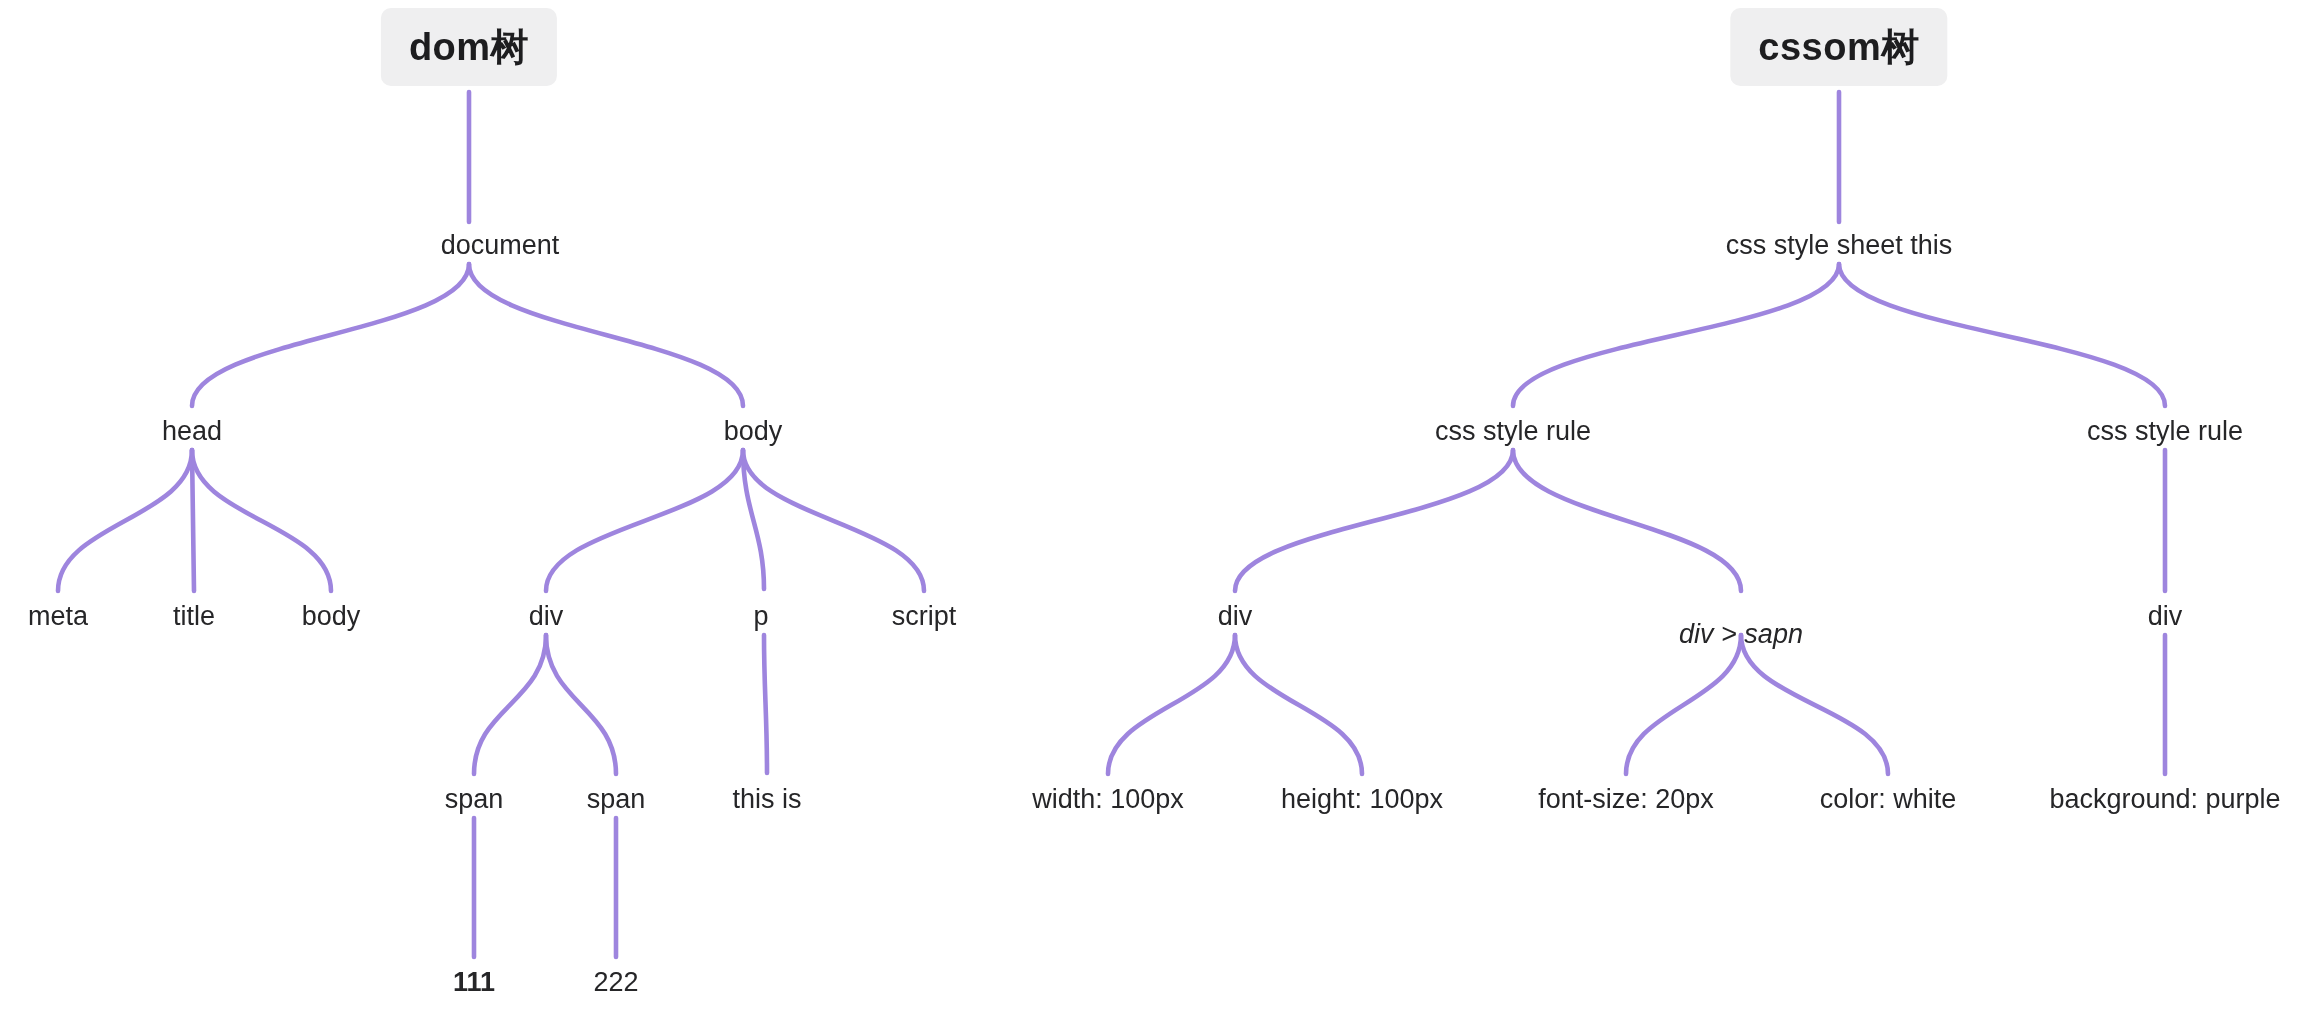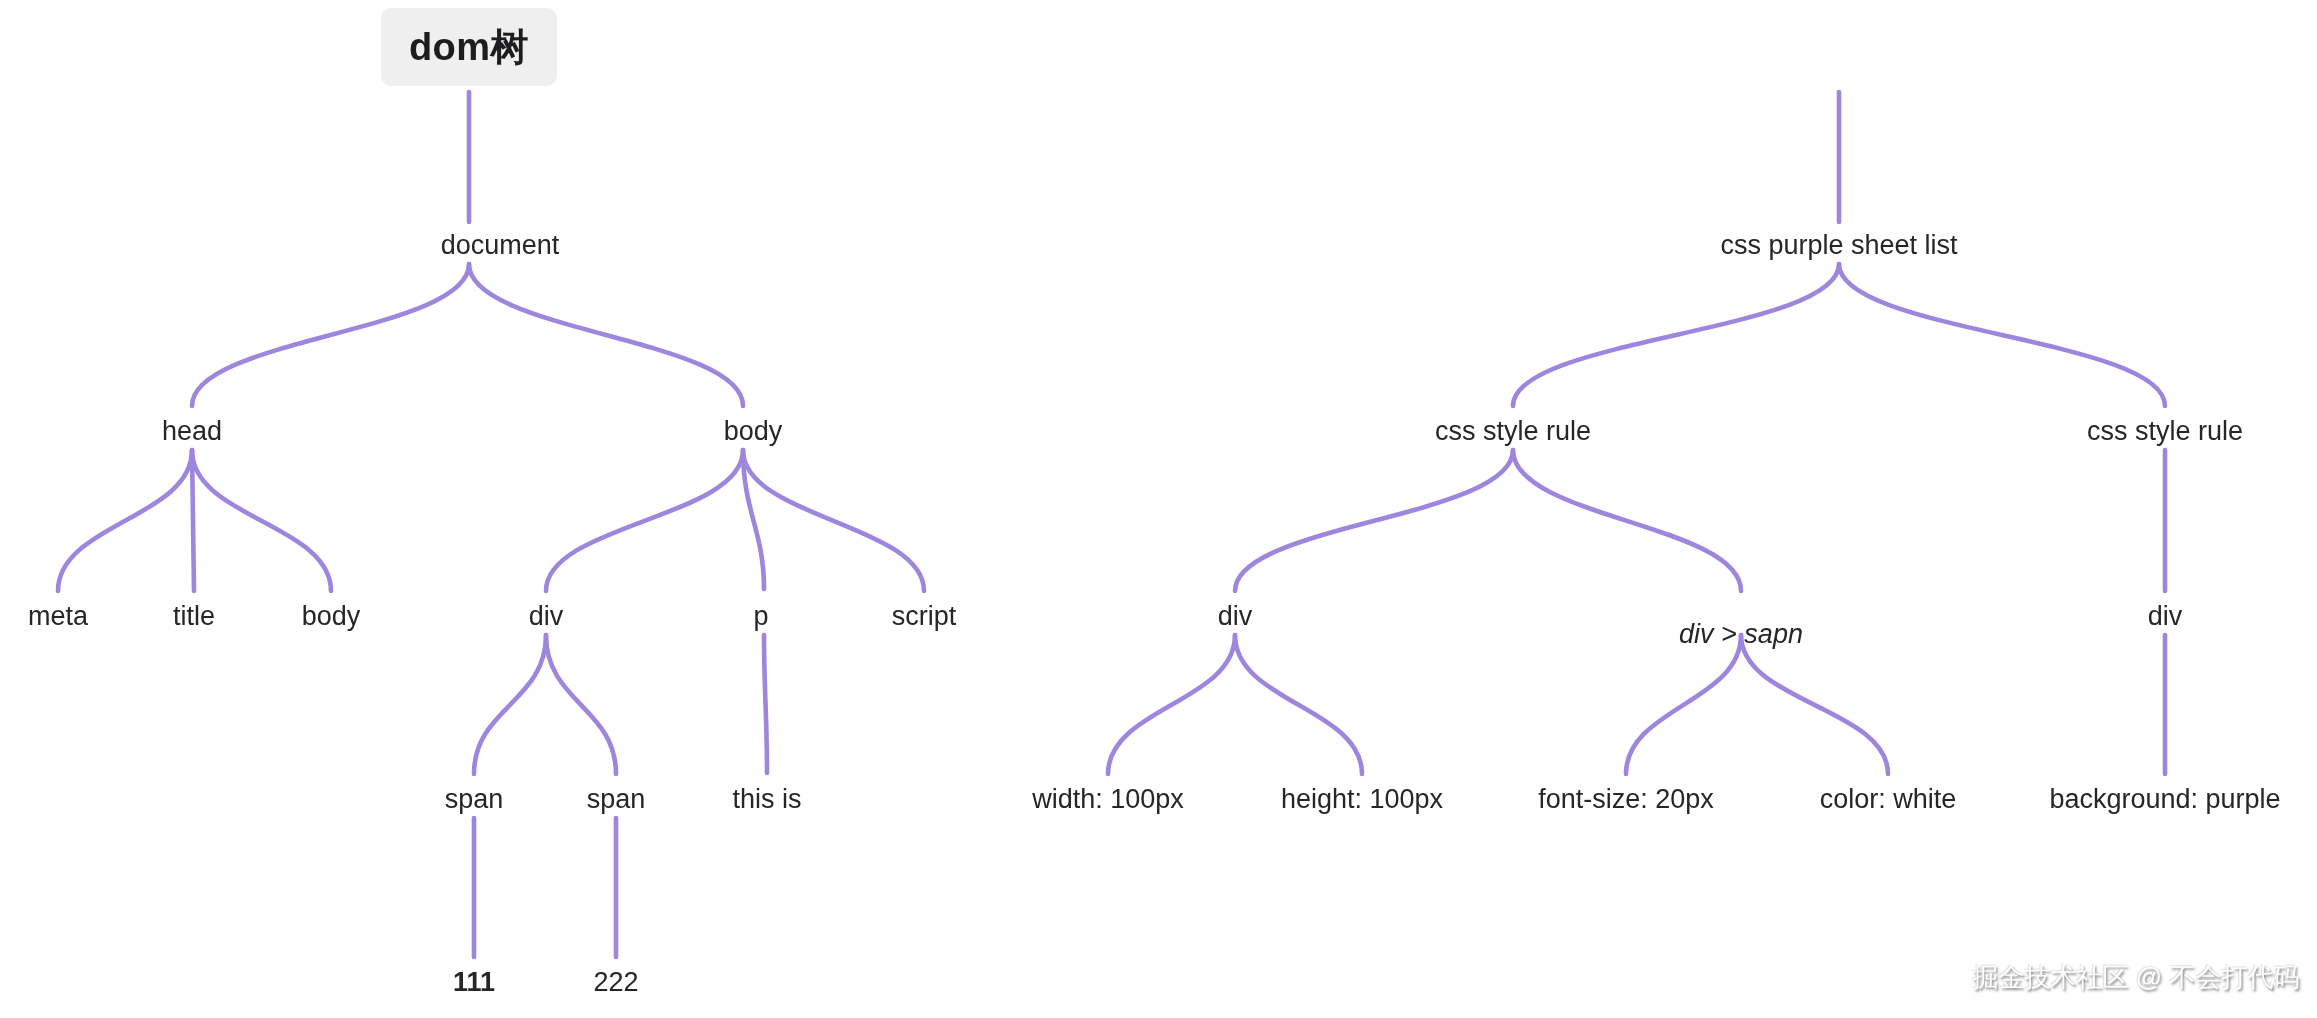--- a/index.html
+++ b/index.html
@@ -109,27 +109,27 @@
   <div class="node-label" style="left:331px;top:617px;">body</div>
   <div class="node-label" style="left:546px;top:617px;">div</div>
   <div class="node-label" style="left:761px;top:617px;">p</div>
   <div class="node-label" style="left:924px;top:617px;">script</div>
   <div class="node-label" style="left:474px;top:800px;">span</div>
   <div class="node-label" style="left:616px;top:800px;">span</div>
   <div class="node-label" style="left:767px;top:800px;">this is</div>
   <div class="node-label" style="left:474px;top:983px;font-weight:bold;">111</div>
   <div class="node-label" style="left:616px;top:983px;">222</div>
 
-  <div class="node-label" style="left:1839px;top:246px;">css purple sheet list</div>
+  <div class="tree-title" style="left:1839px;top:47px;">cssom树</div>
+  <div class="node-label" style="left:1839px;top:246px;">css style sheet this</div>
   <div class="node-label" style="left:1513px;top:432px;">css style rule</div>
   <div class="node-label" style="left:2165px;top:432px;">css style rule</div>
   <div class="node-label" style="left:1235px;top:617px;">div</div>
   <div class="node-label" style="left:1741px;top:635px;font-style:italic;">div &gt; sapn</div>
   <div class="node-label" style="left:2165px;top:617px;">div</div>
   <div class="node-label" style="left:1108px;top:800px;">width: 100px</div>
   <div class="node-label" style="left:1362px;top:800px;">height: 100px</div>
   <div class="node-label" style="left:1626px;top:800px;">font-size: 20px</div>
   <div class="node-label" style="left:1888px;top:800px;">color: white</div>
   <div class="node-label" style="left:2165px;top:800px;">background: purple</div>
 
-  <div class="watermark" style="left:2136px;top:977px;">掘金技术社区 @ 不会打代码</div>
 
 </div>
 
 </body></html>

